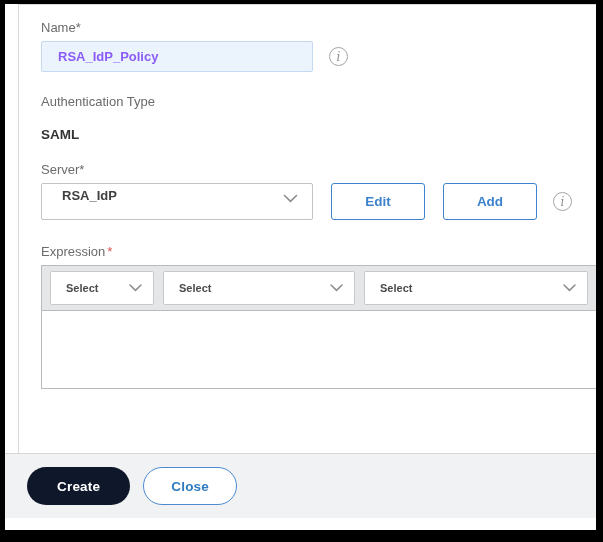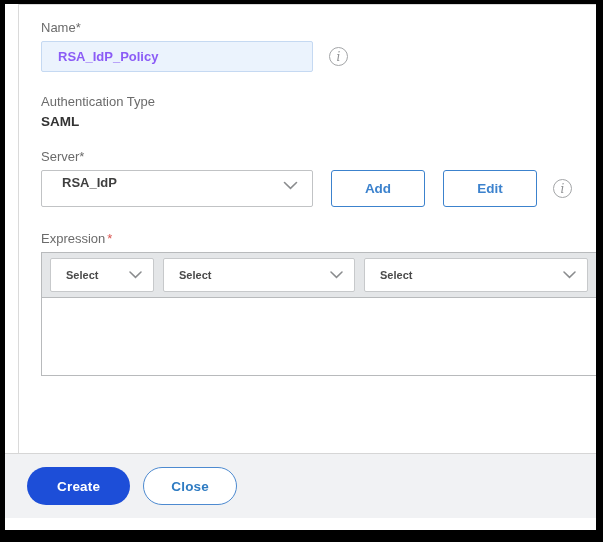--- a/index.html
+++ b/index.html
@@ -52,21 +52,21 @@
   .row { display: flex; align-items: center; }
   .info-icon {
     width: 19px; height: 19px;
     border: 1px solid #a3a5a7; border-radius: 50%;
     color: #8f9193;
     display: inline-flex; align-items: center; justify-content: center;
     font-family: "DejaVu Serif", serif; font-style: italic;
     font-size: 12px; line-height: 1; flex: 0 0 auto;
   }
   .static-value {
-    font-size: 13.5px; font-weight: bold; color: #333; margin-top: 5px;
+    font-size: 13.5px; font-weight: bold; color: #333; margin-top: 18px;
   }
   .mt22 { margin-top: 22px; }
   .mt20 { margin-top: 20px; }
   .mt24 { margin-top: 24px; }
   .select-box {
     width: 272px; height: 37px;
     background: #fff; border: 1px solid #c1c3c5; border-radius: 2px;
     display: flex; align-items: flex-end; justify-content: space-between;
     padding: 0 14px 16px 20px; cursor: pointer;
   }
@@ -116,21 +116,21 @@
   
   .footer {
     flex: 0 0 65px;
     background: #f1f2f4;
     border-top: 1px solid #d6d6d6;
     display: flex; align-items: center;
     padding-left: 22px; gap: 13px;
   }
   .btn-create {
     height: 38px; padding: 0 30px;
-    background: #1d4ed8; color: #fff;
+    background: #0f172a; color: #fff;
     border: none; border-radius: 19px;
     font-family: "Liberation Sans", sans-serif;
     font-weight: bold; font-size: 13.5px; letter-spacing: 0.2px;
     cursor: pointer;
   }
   .btn-close {
     height: 38px; padding: 8px 27px;
     background: #fff; color: #2e7bc2;
     border: 1.5px solid #4d8ad0; border-radius: 19px;
     font-family: "Liberation Sans", sans-serif;
@@ -160,22 +160,22 @@
     <div class="field-label mt20">Server*</div>
     <div class="row">
       <div class="select-box">
         <span class="sel-text">RSA_IdP</span>
         <span>
           <svg width="15" height="9" viewBox="0 0 15 9">
             <path d="M1.5 1.5 L7.5 7.3 L13.5 1.5" fill="none" stroke="#8a8c8e" stroke-width="1.6" stroke-linecap="round"></path>
           </svg>
         </span>
       </div>
+      <button class="outline-btn gap18">Edit</button>
       <button class="outline-btn gap18">Add</button>
-      <button class="outline-btn gap18">Edit</button>
       <span class="info-icon gap16">i</span>
     </div>
 
     <div class="field-label mt24">
       <span>Expression</span><span class="required-red">*</span>
     </div>
 
     <div class="expr-widget">
       <div class="expr-toolbar">
         <div class="tool-select w1">

